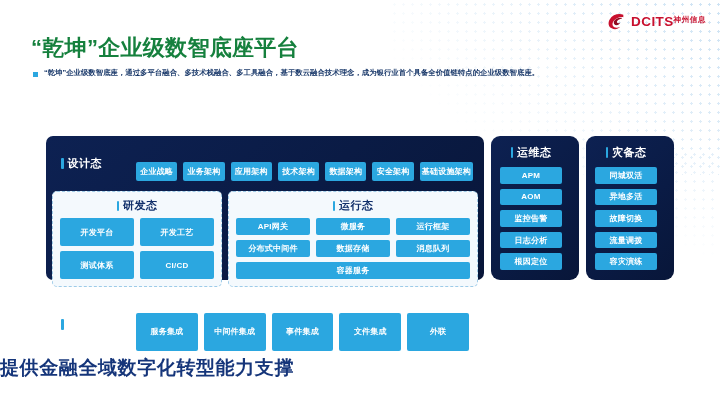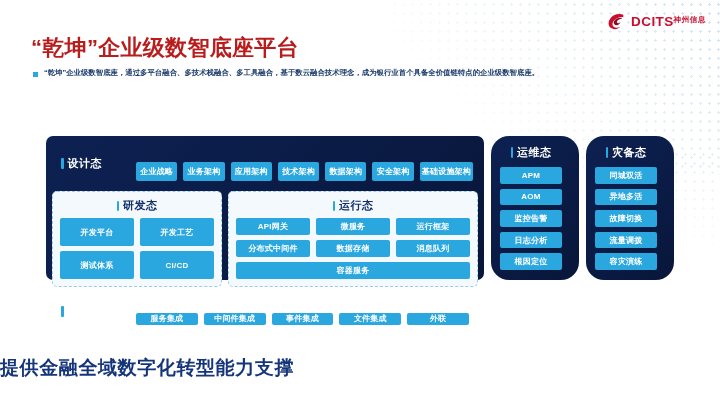--- a/index.html
+++ b/index.html
@@ -78,21 +78,21 @@
     margin-top: 1.5px;
   }
 
   
   #page-title {
     position: absolute;
     left: 31px;
     top: 33px;
     font-size: 22px;
     font-weight: 700;
-    color: #b91c1c;
+    color: #15803d;
     letter-spacing: .3px;
     white-space: nowrap;
   }
 
   #subtitle-row {
     position: absolute;
     left: 33px;
     top: 68px;
     display: flex;
     align-items: flex-start;
@@ -183,21 +183,21 @@
     padding: 5px 2px;
     border-radius: 2px;
     white-space: nowrap;
     flex: 1 1 0;
     letter-spacing: .2px;
     line-height: 1;
     margin-top: 16px;
   }
 
   #design-row .chip { padding: 5.5px 2px; }
-  #integration-row .chip { padding: 2px 2px; }
+  #integration-row .chip { padding: 15px 2px; }
   #integration-row .chips { gap: 6px; padding-right: 4px; }
 
   
   #mid-area {
     flex: 1 1 auto;
     display: flex;
     gap: 6px;
     padding: 0 1px;
   }
 
@@ -243,21 +243,21 @@
   }
 
   #dev-panel { width: 170px; flex: none; }
   #run-panel { flex: 1 1 auto; }
 
   
   .dark-col {
     width: 88px;
     flex: none;
     background: linear-gradient(135deg, #0d2152 0%, #0a1b45 55%, #081639 100%);
-    border-radius: 18px;
+    border-radius: 9px;
     padding: 9px 17px 10px 9px;
     display: flex;
     flex-direction: column;
   }
   .dark-col .state-label {
     justify-content: center;
     margin-bottom: 7px;
   }
   .dark-col .col-cells {
     display: flex;

